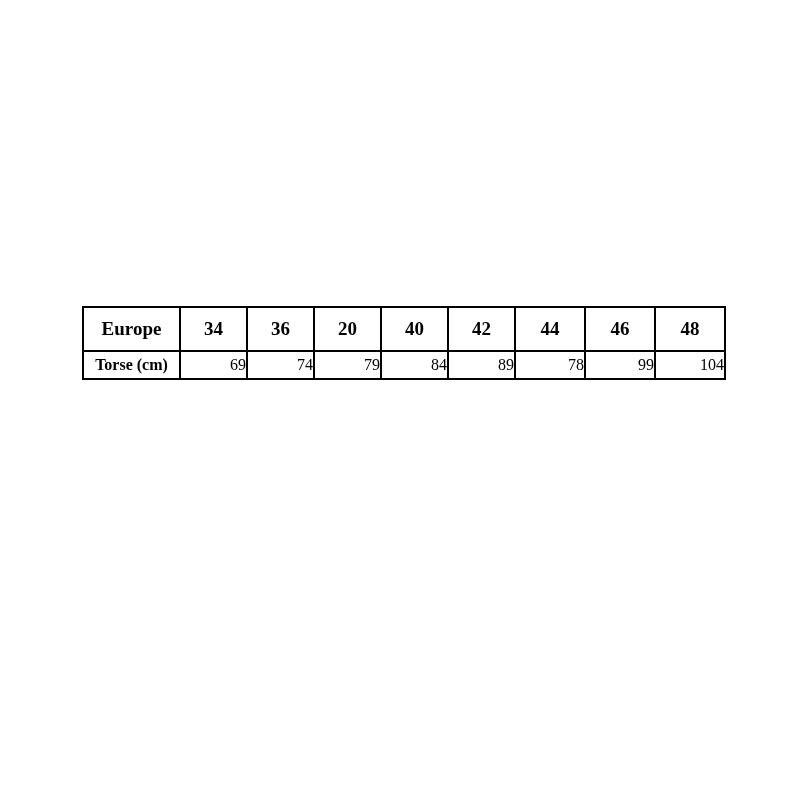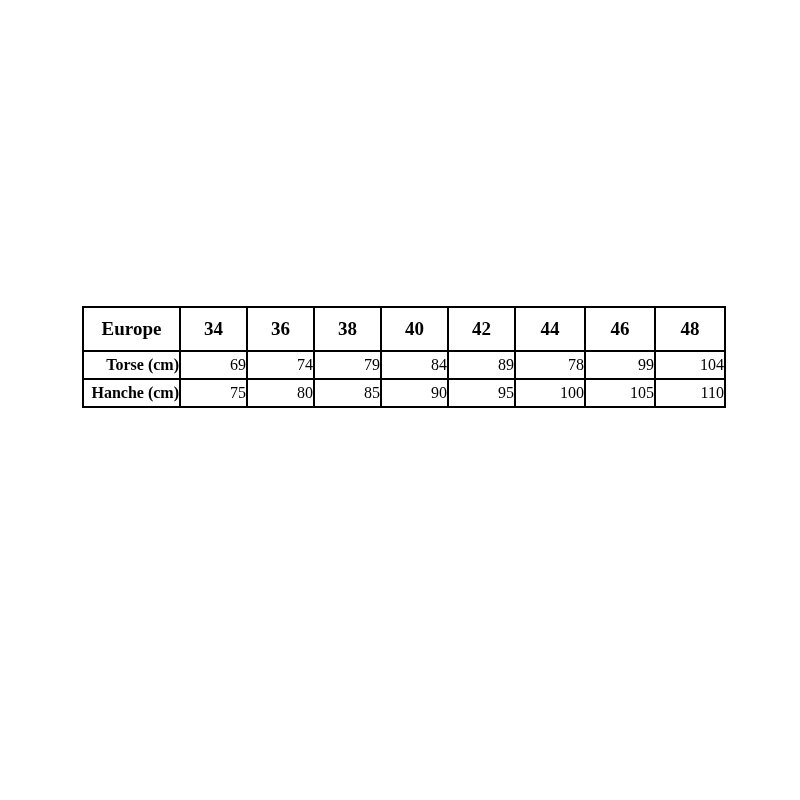--- a/index.html
+++ b/index.html
@@ -49,21 +49,21 @@
     height: 42px;
   }
   tr.data-row td {
     font-size: 16px;
     height: 26px;
     text-align: right;
   }
   tr.data-row td.label {
     font-weight: bold;
     font-size: 16px;
-    text-align: right;
+    text-align: center;
   }
   tr.head-row td.label,
   tr.sizes-row td.label {
     font-weight: bold;
   }
 </style>
 </head>
 <body>
 
 <div id="size-chart-wrap">
@@ -77,44 +77,33 @@
       <col class="cx">
         <col class="cl">
         <col class="cl">
         <col class="cl">
     </colgroup>
     <tbody>
       <tr class="head-row">
         <td class="label">Europe</td>
         <td>34</td>
         <td>36</td>
-        <td>38</td>
+        <td>20</td>
         <td>40</td>
         <td>42</td>
         <td>44</td>
         <td>46</td>
         <td>48</td>
       </tr>
       <tr class="data-row">
         <td class="label">Torse (cm)</td>
         <td>69</td>
         <td>74</td>
         <td>79</td>
         <td>84</td>
         <td>89</td>
         <td>78</td>
         <td>99</td>
         <td>104</td>
       </tr>
-      <tr class="data-row">
-        <td class="label">Hanche (cm)</td>
-        <td>75</td>
-        <td>80</td>
-        <td>85</td>
-        <td>90</td>
-        <td>95</td>
-        <td>100</td>
-        <td>105</td>
-        <td>110</td>
-      </tr>
     </tbody>
   </table>
 </div>
 
 </body></html>

